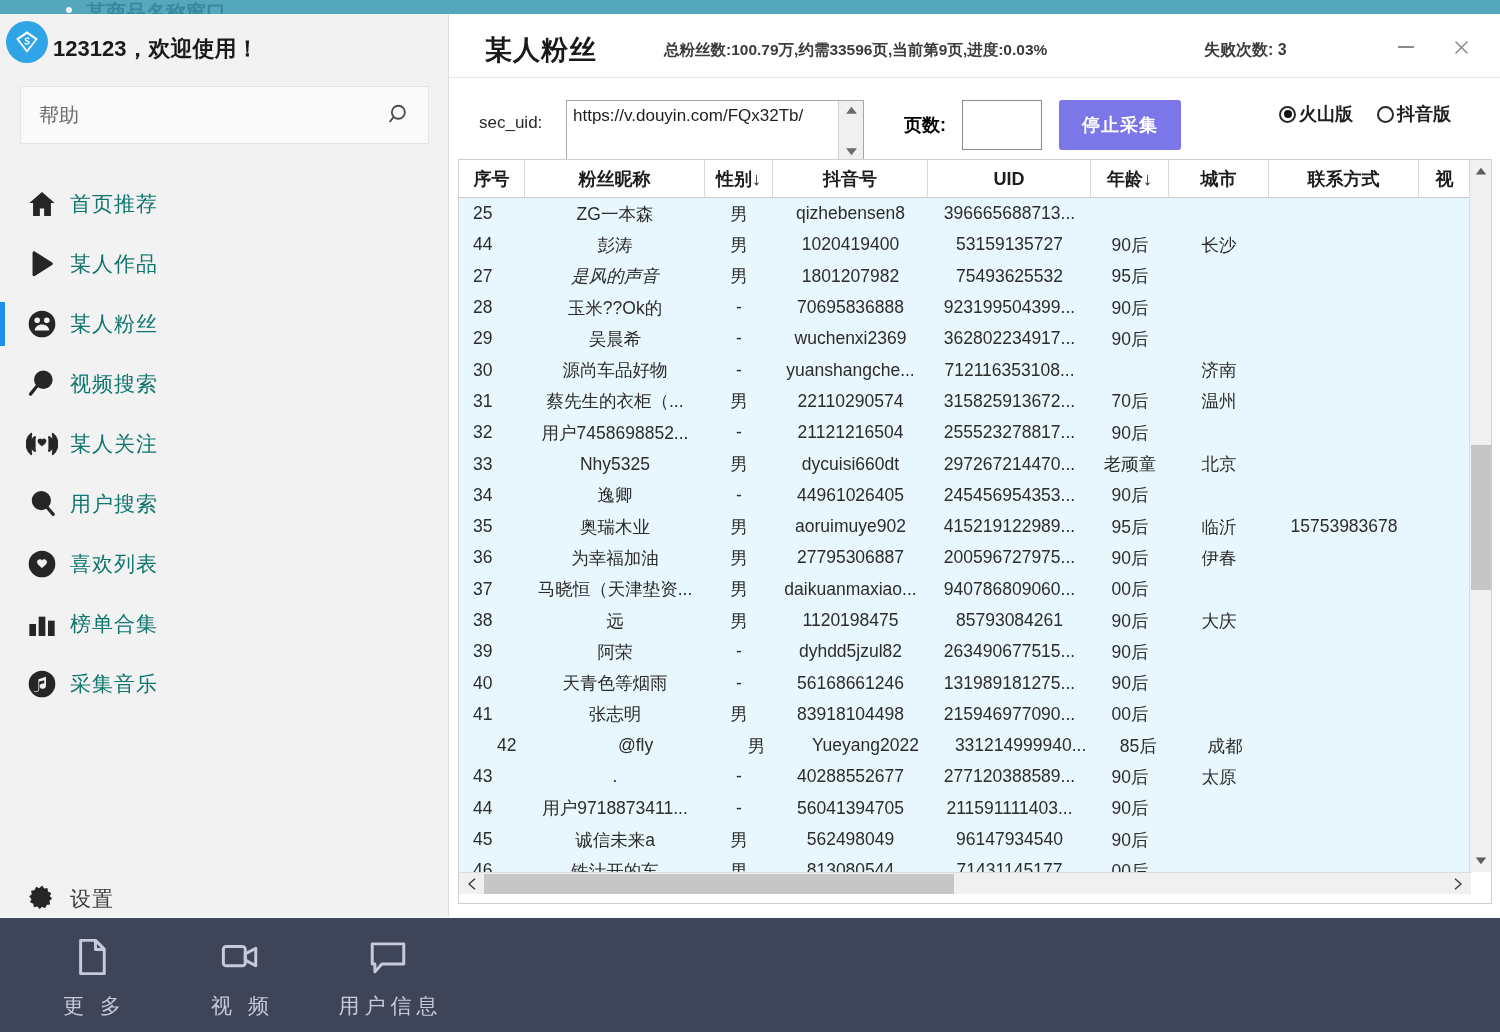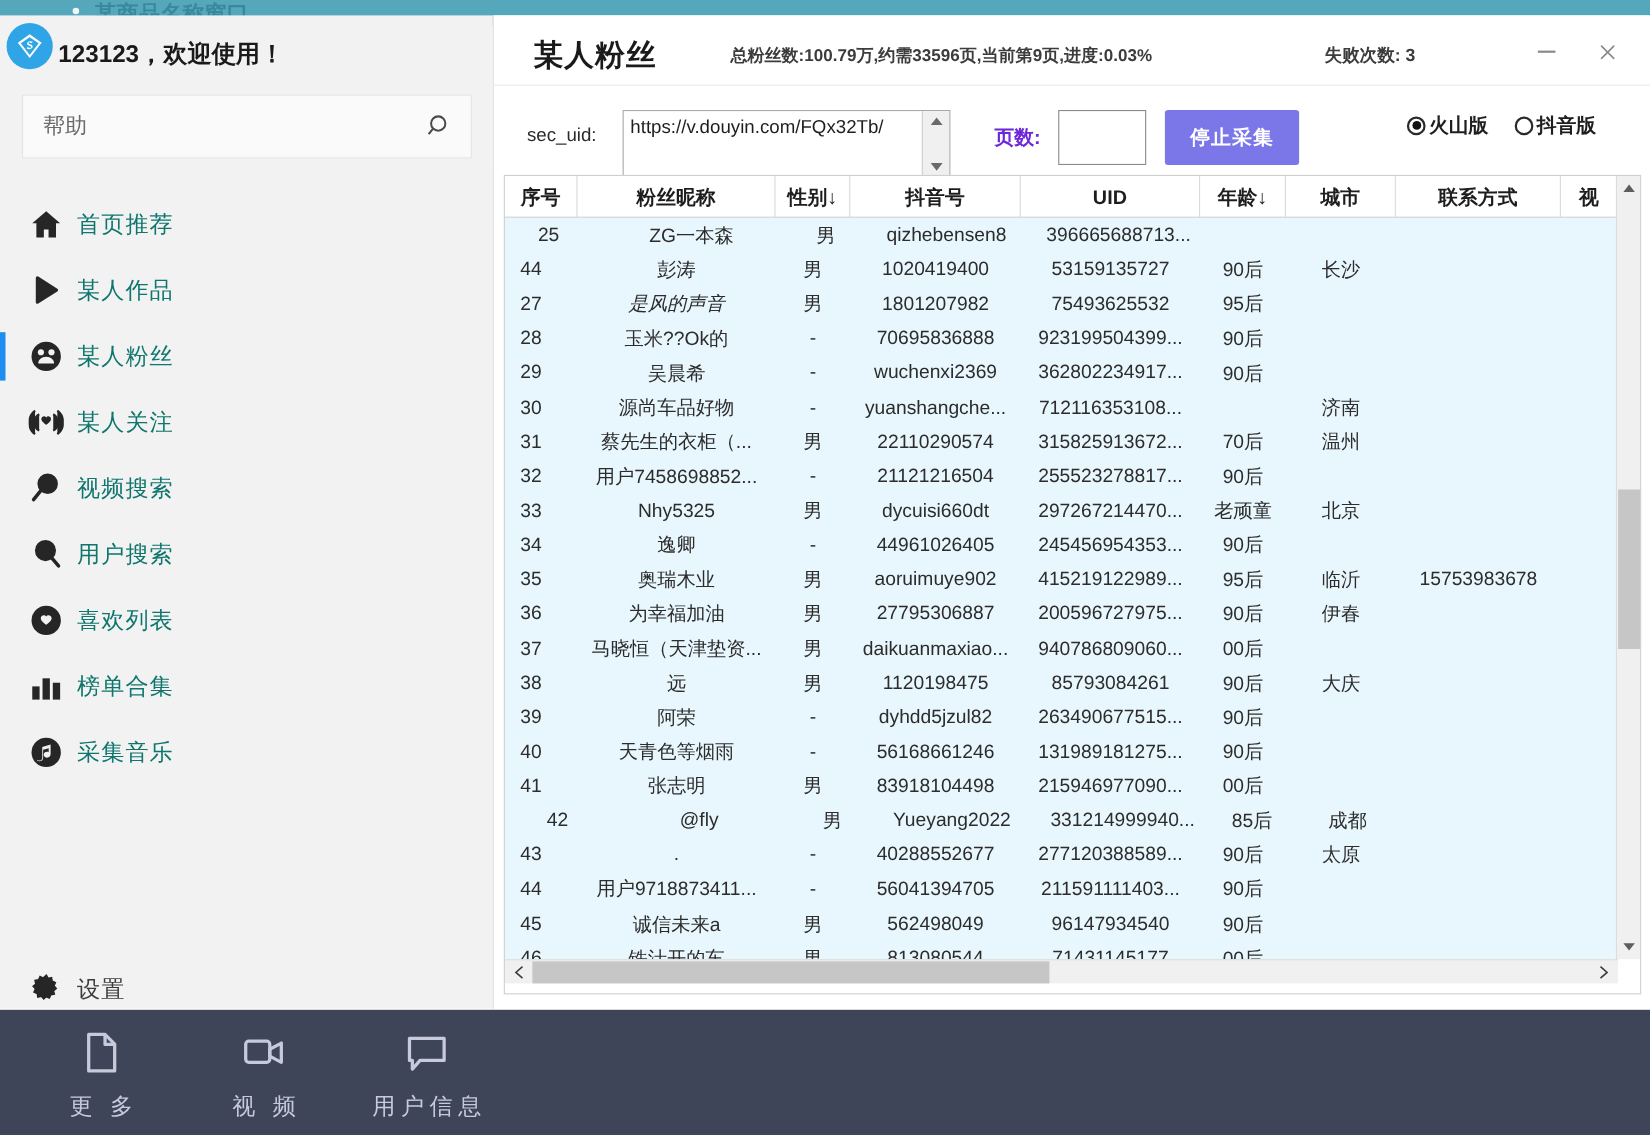--- a/index.html
+++ b/index.html
@@ -147,21 +147,21 @@
   .sec-sb {
     position: absolute; right: 0; top: 0; width: 25px; height: 60px;
     background: #f0f0f0; border-left: 1px solid #cfcfcf;
     display: flex; flex-direction: column; justify-content: space-between;
     align-items: center; padding: 4px 0;
   }
   .sec-sb svg { width: 13px; height: 11px; fill: #6a6a6a; }
 
   .lbl-pages {
     position: absolute; left: 455px; top: 35px;
-    font-size: 18px; font-weight: 700; color: #6d28d9;
+    font-size: 18px; font-weight: 700; color: #000000;
   }
   .pages-box {
     position: absolute; left: 513px; top: 22px; width: 80px; height: 50px;
     border: 1px solid #8a8a8a; background: #ffffff;
   }
   .pages-input {
     width: 100%; height: 100%; border: 0; outline: 0; background: transparent;
     font-size: 17px; color: #111; padding: 0 6px;
     font-family: "Liberation Sans", "DejaVu Sans", sans-serif;
   }
@@ -313,35 +313,35 @@
               <circle cx="12" cy="12" r="10"></circle>
               <circle cx="8.4" cy="9.2" r="2.1" fill="#f2f2f2"></circle>
               <circle cx="15.6" cy="9.2" r="2.1" fill="#f2f2f2"></circle>
               <path d="M12 12.3c3.2 0 5.4 2 5.4 4.6H6.6c0-2.6 2.2-4.6 5.4-4.6z" fill="#f2f2f2"></path>
             </svg>
         </span>
         <span class="nav-label">某人粉丝</span>
       </div>
       <div class="nav-item">
         <span class="nav-ic">
+          <svg viewBox="0 0 24 24" fill="none" stroke="#262626" stroke-width="2.4">
+              <circle cx="13" cy="8.8" r="5.8"></circle>
+              <line x1="8.6" y1="13.2" x2="3.4" y2="19.6" stroke-linecap="round"></line>
+            </svg>
+        </span>
+        <span class="nav-label">视频搜索</span>
+      </div>
+      <div class="nav-item">
+        <span class="nav-ic">
           <svg viewBox="0 0 24 24" fill="none" stroke="#262626" stroke-width="1.5">
             <path d="M12 8.6c.9-1.4 3.3-.7 3.3 1.1 0 1.6-2.1 3-3.3 4-1.2-1-3.3-2.4-3.3-4 0-1.8 2.4-2.5 3.3-1.1z" fill="#262626" stroke="none"></path>
             <path d="M7.2 6.4a6.5 6.5 0 000 11.2M4.4 4a10 10 0 000 16M16.8 6.4a6.5 6.5 0 010 11.2M19.6 4a10 10 0 010 16"></path>
           </svg>
         </span>
         <span class="nav-label">某人关注</span>
-      </div>
-      <div class="nav-item">
-        <span class="nav-ic">
-          <svg viewBox="0 0 24 24" fill="none" stroke="#262626" stroke-width="2.4">
-              <circle cx="13" cy="8.8" r="5.8"></circle>
-              <line x1="8.6" y1="13.2" x2="3.4" y2="19.6" stroke-linecap="round"></line>
-            </svg>
-        </span>
-        <span class="nav-label">视频搜索</span>
       </div>
       <div class="nav-item">
         <span class="nav-ic">
           <svg viewBox="0 0 24 24" fill="none" stroke="#262626" stroke-width="1.8">
               <circle cx="11.5" cy="9.4" r="6.3"></circle>
               <line x1="15.6" y1="14.2" x2="20.4" y2="19.8" stroke-linecap="round" stroke-width="2.4"></line>
               <path d="M8.4 6.3a4 4 0 00-1.1 2.8"></path>
             </svg>
         </span>
         <span class="nav-label">用户搜索</span>
@@ -443,21 +443,21 @@
           <div class="th" style="width: 68px;">性别↓</div>
           <div class="th" style="width: 155px; text-align: right;">抖音号</div>
           <div class="th" style="width: 163px;">UID</div>
           <div class="th" style="width: 78px;">年龄↓</div>
           <div class="th" style="width: 100px;">城市</div>
           <div class="th" style="width: 150px;">联系方式</div>
           <div class="th" style="width: 52px;">视</div>
         </div>
       <div class="tbody" id="tbody">
           <div class="tr">
-            <div class="td num" style="width: 66px; margin-left: 16px;">25</div>
+            <div class="td num" style="width: 66px;">25</div>
             <div class="td" style="width: 180px;">ZG一本森</div>
             <div class="td" style="width: 68px;">男</div>
             <div class="td" style="width: 155px;">qizhebensen8</div>
             <div class="td" style="width: 163px;">396665688713...</div>
             <div class="td" style="width: 78px;"></div>
             <div class="td" style="width: 100px;"></div>
             <div class="td" style="width: 150px;"></div>
             <div class="td" style="width: 52px;"></div>
           </div>
           <div class="tr">

